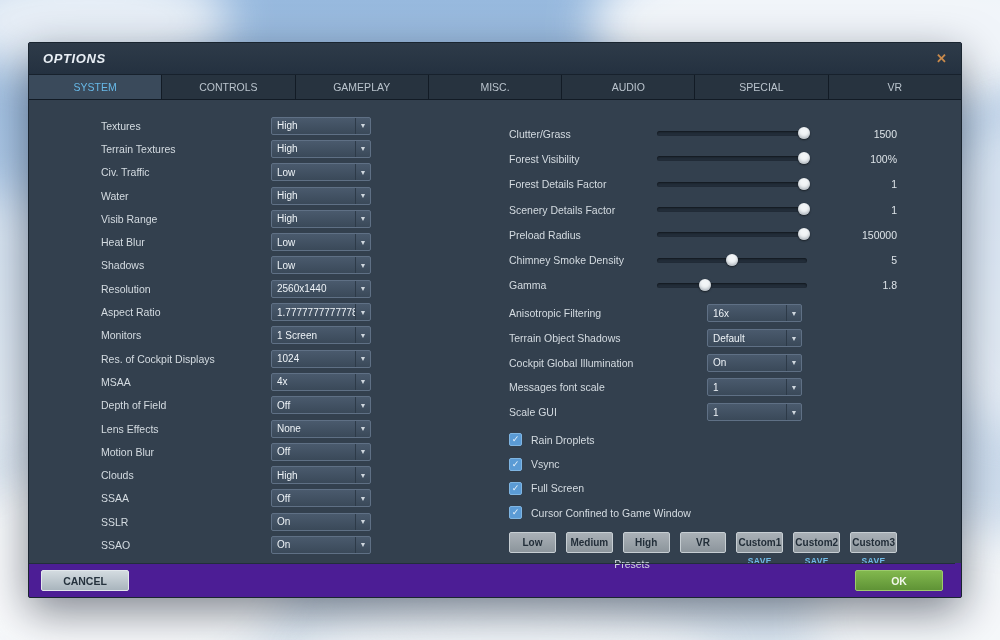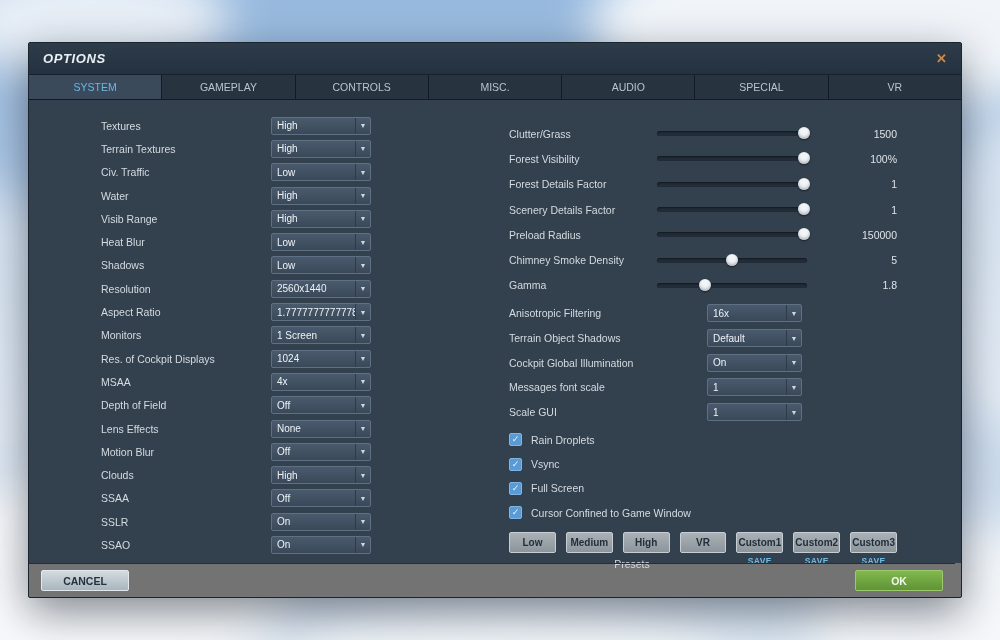--- a/index.html
+++ b/index.html
@@ -11,21 +11,21 @@
   .c1 { left:-70px; top:460px; width:360px; height:230px; opacity:.95; }
   .c2 { left:590px; top:-70px; width:500px; height:190px; opacity:.9; }
   .c3 { left:-50px; top:-40px; width:280px; height:120px; opacity:.8; }
   .c4 { left:920px; top:110px; width:180px; height:320px; opacity:.55; }
   .c5 { left:810px; top:530px; width:300px; height:180px; opacity:.85; }
   .c6 { left:-90px; top:190px; width:180px; height:280px; opacity:.5; }
   .c7 { left:300px; top:600px; width:420px; height:120px; opacity:.7; }
 
   
   .dialog { position:absolute; left:28px; top:42px; width:934px; height:556px;
-            background:#737373; border:1px solid #1a2530; border-radius:2px;
+            background:#4c1d95; border:1px solid #1a2530; border-radius:2px;
             box-shadow:0 14px 44px rgba(10,20,35,.5); }
 
   .titlebar { height:32px; display:flex; align-items:center; padding:0 14px;
               background:linear-gradient(180deg,#2e3b49,#243140); border-bottom:1px solid #17212c; }
   .title { font-size:13px; font-weight:bold; font-style:italic; letter-spacing:.6px; color:#e9eff5; }
   .close { margin-left:auto; color:#c98a4b; font-size:13px; font-weight:bold; cursor:default; }
 
   .tabs { display:flex; height:25px; background:#202b37; border-bottom:1px solid #121b25; }
   .tab { flex:1; display:flex; align-items:center; justify-content:center; font-size:10.5px;
          color:#bac4cd; background:#27333f; border-right:1px solid #121b25; }
@@ -107,25 +107,25 @@
     <span class="close">✕</span>
   </div>
 
   <div class="tabs">
 
       <div class="tab active">
         <span>SYSTEM</span>
       </div>
 
       <div class="tab">
+        <span>CONTROLS</span>
+      </div>
+
+      <div class="tab">
         <span>GAMEPLAY</span>
-      </div>
-
-      <div class="tab">
-        <span>CONTROLS</span>
       </div>
 
       <div class="tab">
         <span>MISC.</span>
       </div>
 
       <div class="tab">
         <span>AUDIO</span>
       </div>
 

